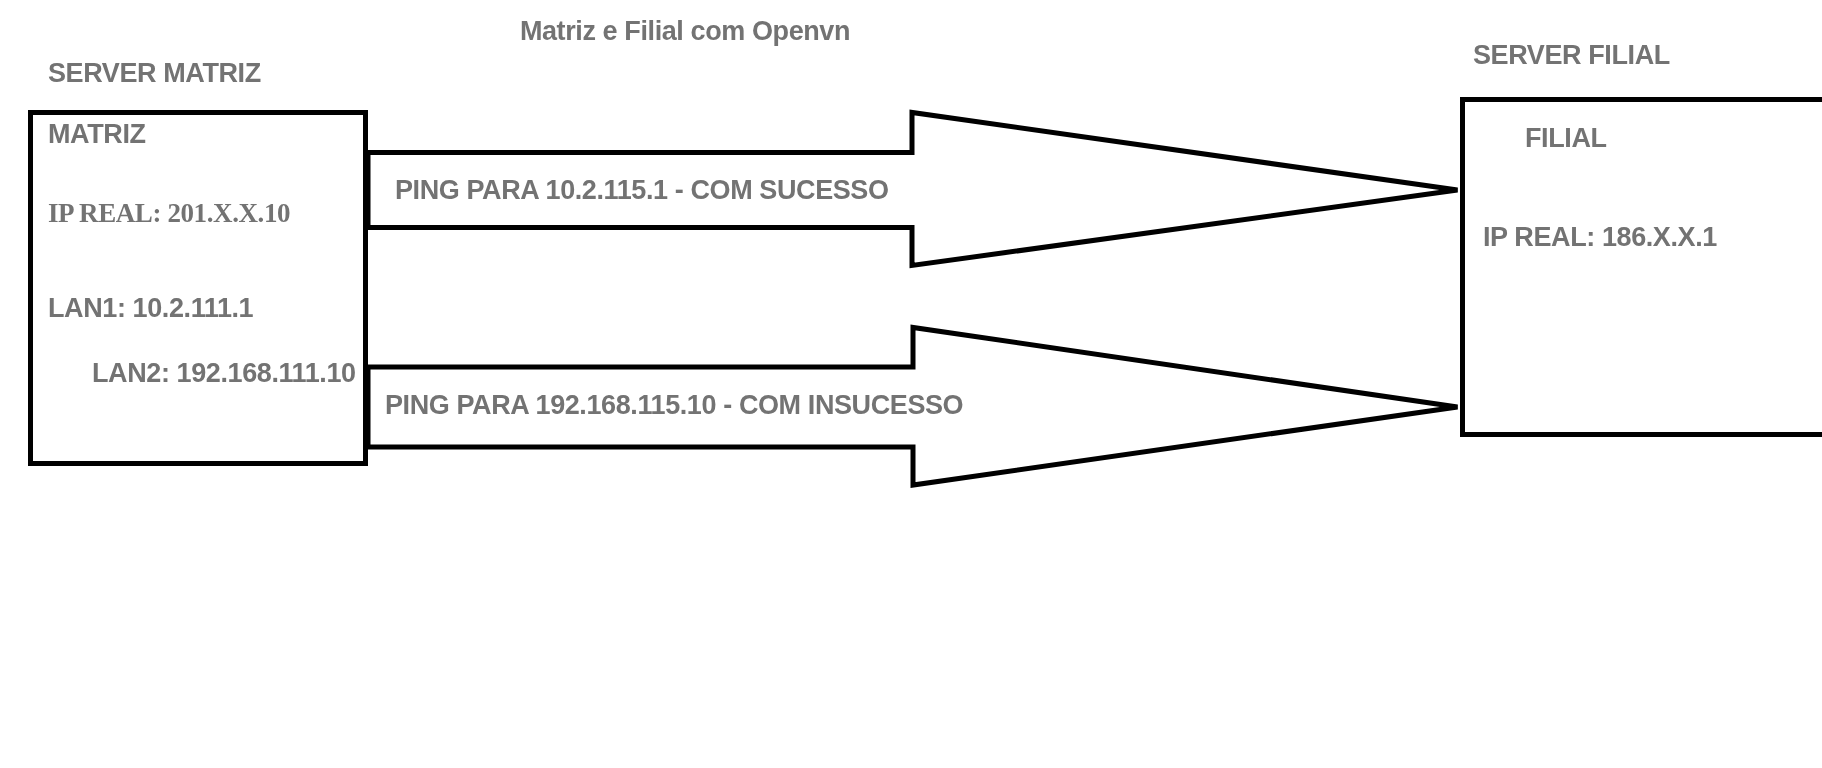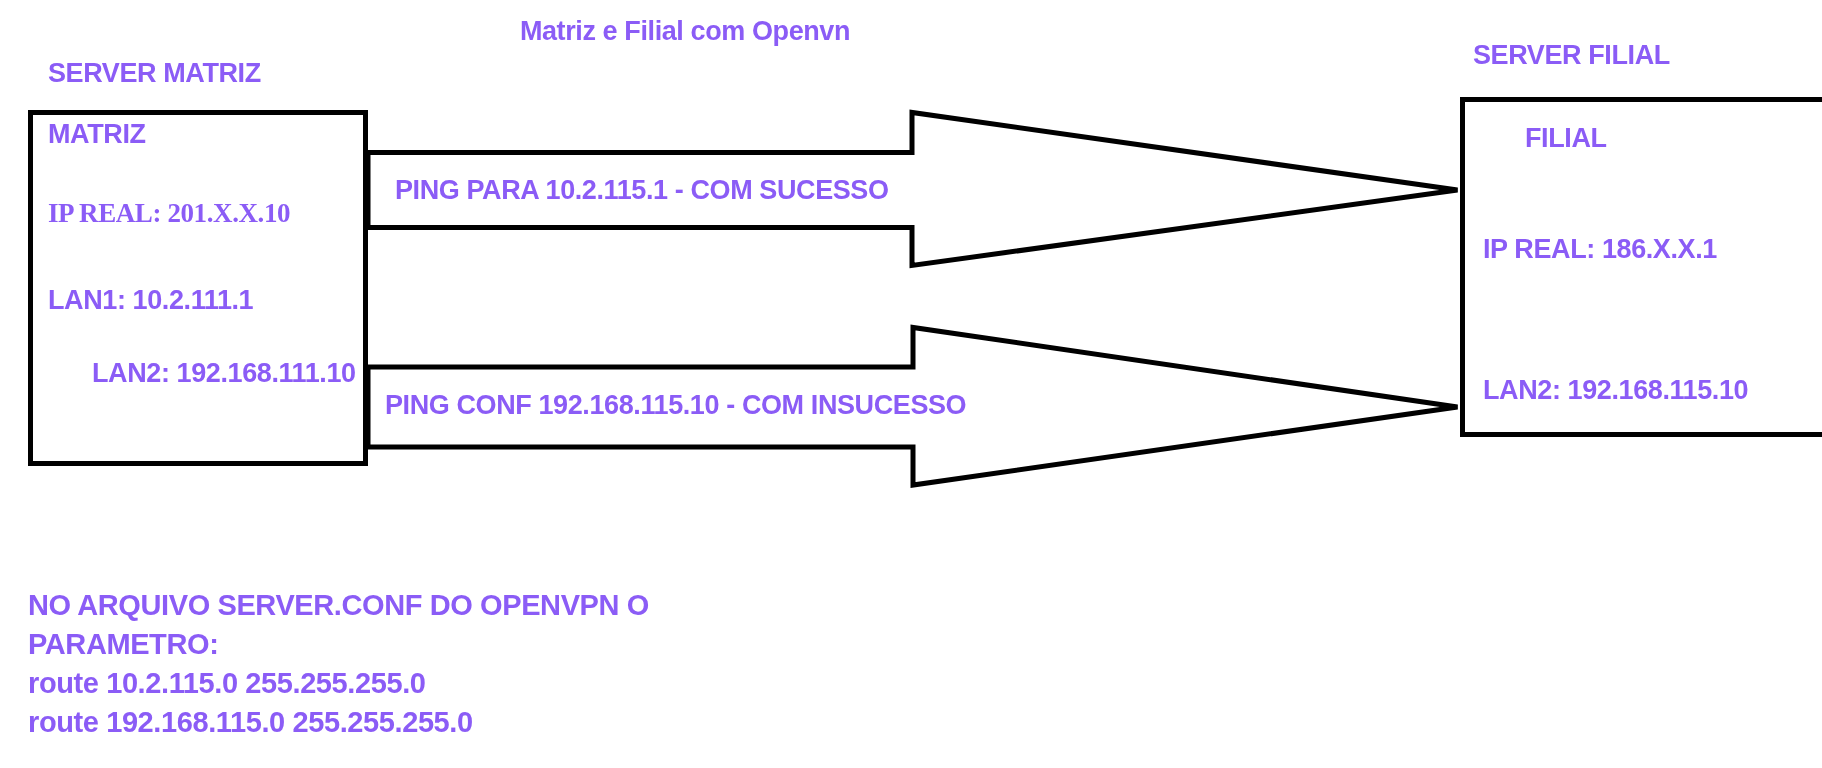--- a/index.html
+++ b/index.html
@@ -4,21 +4,21 @@
 <style>
   * { margin: 0; padding: 0; box-sizing: border-box; }
   html, body { background: #ffffff; }
   .canvas {
     position: relative;
     width: 1822px;
     height: 768px;
     background: #ffffff;
     font-family: "Liberation Sans", sans-serif;
     font-weight: bold;
-    color: #8b5cf6;
+    color: #737373;
     letter-spacing: -0.4px;
     overflow: hidden;
   }
   .abs { position: absolute; white-space: nowrap; }
   .t27 { font-size: 27px; line-height: 30px; }
   .diagram-title { top: 16px; left: 435px; width: 500px; text-align: center; }
   .heading-matriz { top: 58px; left: 48px; }
   .heading-filial { top: 40px; left: 1473px; }
 
   .node-box {
@@ -54,33 +54,26 @@
     <polygon points="368,367 913,367 913,327.5 1457.5,407 913,485 913,447 368,447" fill="#ffffff" stroke="#000000" stroke-width="5" stroke-linejoin="miter"></polygon>
   </svg>
 
   <div class="abs t27 diagram-title">Matriz e Filial com Openvn</div>
   <div class="abs t27 heading-filial">SERVER FILIAL</div>
   <div class="abs t27 heading-matriz">SERVER MATRIZ</div>
 
   <div class="node-box box-matriz">
     <div class="line" style="top:4px;   left:15px;">MATRIZ</div>
     <div class="line" style="top:83px;  left:15px;font-family:Liberation Serif, serif;">IP REAL: 201.X.X.10</div>
-    <div class="line" style="top:170px; left:15px;">LAN1: 10.2.111.1</div>
+    <div class="line" style="top:178px; left:15px;">LAN1: 10.2.111.1</div>
     <div class="line" style="top:243px; left:15px;margin-left:44px;">LAN2: 192.168.111.10</div>
   </div>
 
   <div class="node-box box-filial">
     <div class="line" style="top:21px;  left:60px;">FILIAL</div>
-    <div class="line" style="top:132px; left:18px;">IP REAL: 186.X.X.1</div>
-    <div class="line" style="top:273px; left:18px;">LAN2: 192.168.115.10</div>
+    <div class="line" style="top:120px; left:18px;">IP REAL: 186.X.X.1</div>
   </div>
 
   <div class="abs arrow-label label-success">PING PARA 10.2.115.1 - COM SUCESSO</div>
-  <div class="abs arrow-label label-failure">PING CONF 192.168.115.10 - COM INSUCESSO</div>
+  <div class="abs arrow-label label-failure">PING PARA 192.168.115.10 - COM INSUCESSO</div>
 
-  <div class="note-block">
-    <div>NO ARQUIVO SERVER.CONF DO OPENVPN O</div>
-    <div>PARAMETRO:</div>
-    <div>route 10.2.115.0 255.255.255.0</div>
-    <div>route 192.168.115.0 255.255.255.0</div>
-  </div>
 
 </div>
 
 </body></html>

